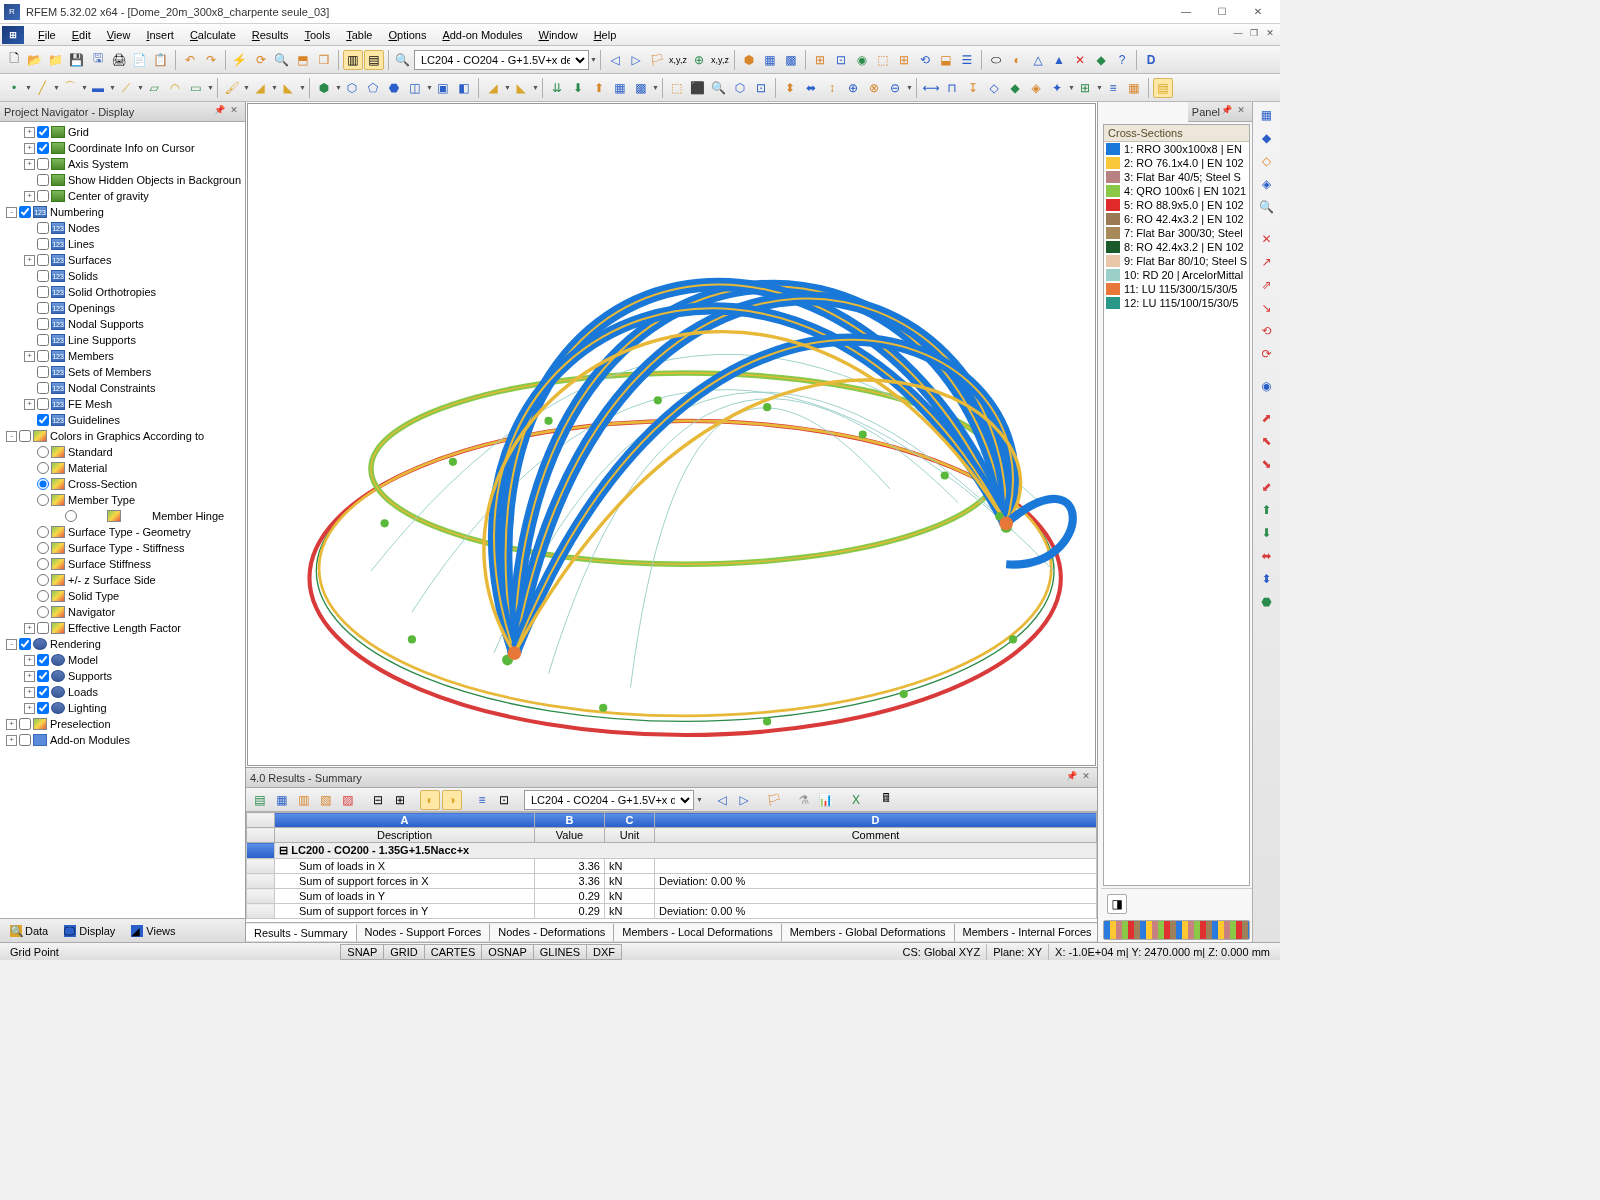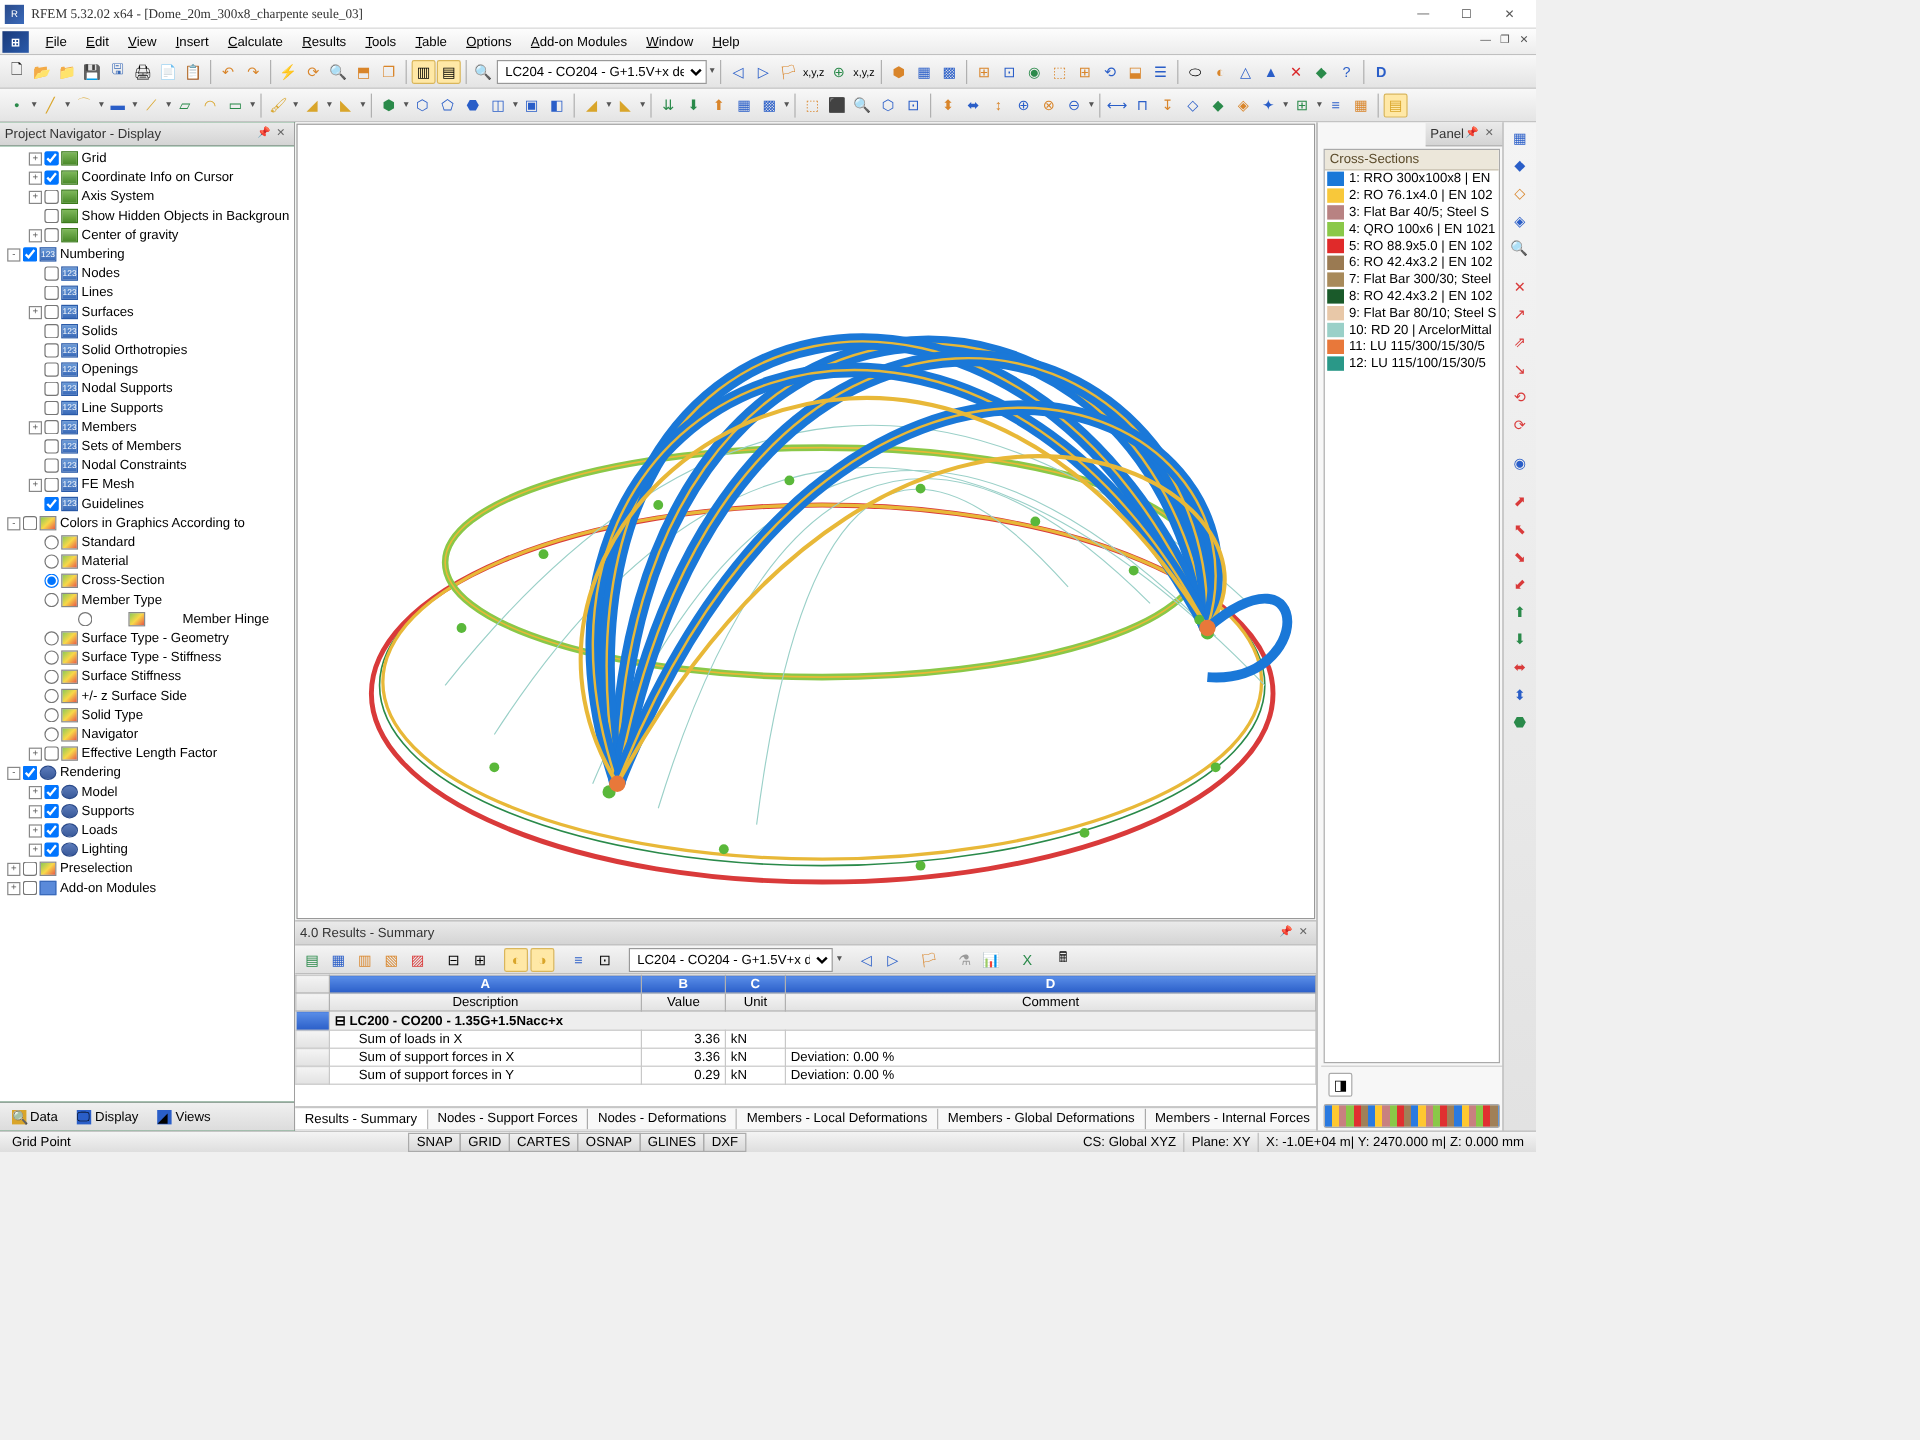--- a/index.html
+++ b/index.html
@@ -1,42 +1,42 @@
 <!DOCTYPE html>
 <html><head>
 <meta charset="utf-8">
 <style>
 * { margin:0; padding:0; box-sizing:border-box; font-family:"Segoe UI","Tahoma",sans-serif; }
 body { width:1280px; height:960px; background:#f0f0f0; overflow:hidden; font-size:11px; color:#000; }
 
 
 .titlebar { height:24px; background:#fff; display:flex; align-items:center; padding:0 4px; border-bottom:1px solid #d0d0d0; }
 .titlebar .app-icon { width:16px; height:16px; background:linear-gradient(135deg,#2a4a8a,#3a6aba); margin-right:6px; display:flex; align-items:center; justify-content:center; color:#fff; font-size:8px; }
-.titlebar .title { flex:1; color:#333;font-family:Liberation Serif, serif; }
+.titlebar .title { flex:1; color:#333; }
 .win-btn { width:36px; height:22px; display:flex; align-items:center; justify-content:center; font-size:10px; color:#555; }
 
 
 .menubar { height:22px; background:linear-gradient(#fdfdfd,#ececec); display:flex; align-items:center; padding:0 2px; border-bottom:1px solid #c0c0c0; }
 .menubar .logo { width:22px; height:18px; background:linear-gradient(135deg,#1a3a7a,#2a5aaa); margin-right:6px; display:flex; align-items:center; justify-content:center; color:#fff; font-size:9px; font-weight:bold; }
 .menubar .mitem { padding:3px 8px; cursor:default; }
 .menubar .mitem u { text-decoration:underline; }
 .menubar .spacer { flex:1; }
 .menubar .mdi-btn { width:14px; height:14px; font-size:9px; color:#555; text-align:center; margin:0 1px; }
 
 
 .toolbar { height:28px; background:linear-gradient(#f8f8f8,#e4e4e4); border-bottom:1px solid #b8b8b8; display:flex; align-items:center; padding:0 4px; gap:1px; white-space:nowrap; overflow:hidden; }
 .tbtn { width:20px; height:20px; display:flex; align-items:center; justify-content:center; border:1px solid transparent; border-radius:2px; font-size:12px; }
 .tbtn.active { background:#ffe8a6; border-color:#d9b65c; }
 .tsep { width:1px; height:20px; background:#b0b0b0; margin:0 3px; }
 .tdrop { width:6px; font-size:7px; color:#555; }
 .combobox { height:20px; border:1px solid #999; background:#fff; font-size:11px; padding:1px 2px; }
 
 
 .main { display:flex; height:calc(100% - 24px - 22px - 28px - 28px - 18px); position:relative; }
-.navigator { width:246px; background:#15803d; border-right:1px solid #9f9f9f; display:flex; flex-direction:column; }
+.navigator { width:246px; background:#d946ef; border-right:1px solid #9f9f9f; display:flex; flex-direction:column; }
 .panel-title { height:20px; background:linear-gradient(#eaeaea,#d4d4d4); border-bottom:1px solid #aaa; display:flex; align-items:center; padding:0 4px; font-size:11px; color:#333; }
 .panel-title .ptspacer { flex:1; }
 .panel-title .pbtn { width:14px; height:14px; font-size:9px; color:#666; text-align:center; }
 .tree { flex:1; overflow:auto; background:#fff; padding:2px 0; font-size:11px; }
 .tnode { display:flex; align-items:center; height:16px; padding-left:4px; white-space:nowrap; }
 .tnode .exp { width:11px; height:11px; border:1px solid #888; font-size:8px; line-height:8px; text-align:center; margin-right:2px; color:#555; background:#fff; }
 .tnode .noexp { width:11px; margin-right:2px; }
 .tnode input[type=checkbox] { margin-right:2px; width:12px; height:12px; }
 .tnode input[type=radio] { margin-right:2px; width:12px; height:12px; }
 .tnode .ticon { width:14px; height:12px; margin-right:3px; display:inline-flex; align-items:center; justify-content:center; font-size:9px; }
@@ -635,20 +635,27 @@
               </tr>
               <tr>
                 <td class="rh"></td>
                 <td style="padding-left:24px">Sum of support forces in X</td>
                 <td style="text-align:right">3.36</td>
                 <td>kN</td>
                 <td>Deviation:  0.00 %</td>
               </tr>
               <tr>
                 <td class="rh"></td>
+                <td style="padding-left:24px">Sum of loads in Y</td>
+                <td style="text-align:right">0.29</td>
+                <td>kN</td>
+                <td></td>
+              </tr>
+              <tr>
+                <td class="rh"></td>
                 <td style="padding-left:24px">Sum of support forces in Y</td>
                 <td style="text-align:right">0.29</td>
                 <td>kN</td>
                 <td>Deviation:  0.00 %</td>
               </tr>
             </tbody>
         </table>
       </div>
       <div class="res-tabs">
         <div id="rtabhost" style="display:flex">

